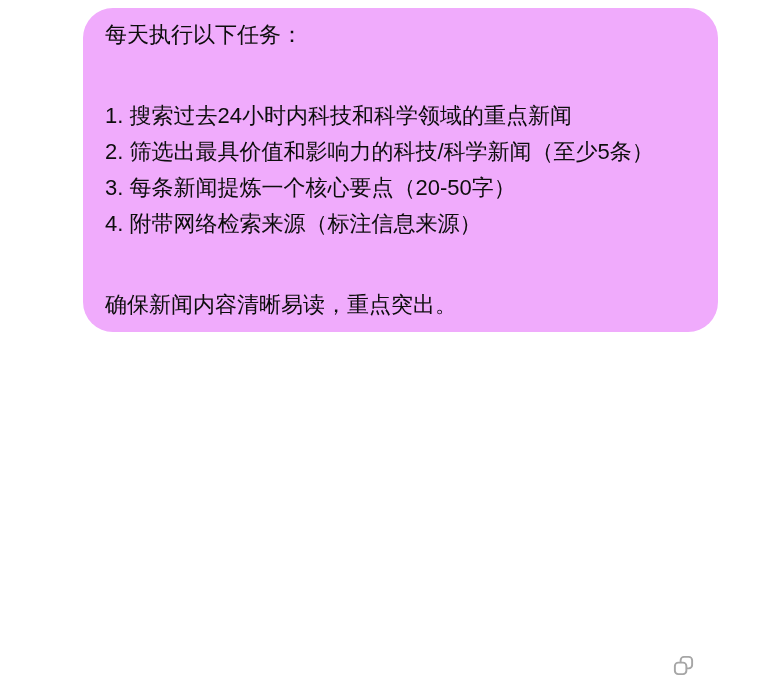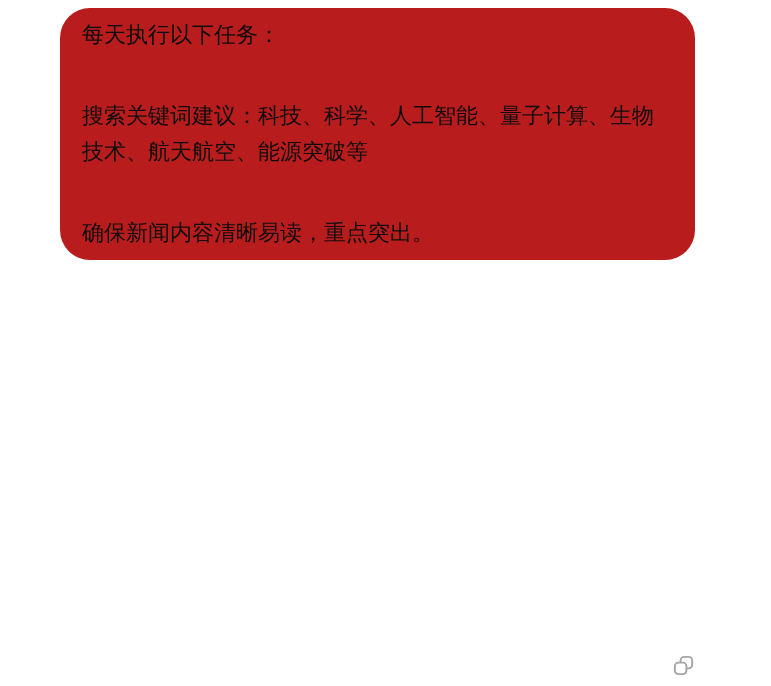--- a/index.html
+++ b/index.html
@@ -12,25 +12,25 @@
     font-family: "Liberation Sans", "DejaVu Sans", sans-serif;
   }
   .chat-canvas {
     position: relative;
     width: 771px;
     height: 686px;
     background: #ffffff;
   }
   .user-bubble {
     position: absolute;
-    left: 60px;
+    left: 83px;
     top: 8px;
     width: 635px;
     box-sizing: border-box;
-    background: #b91c1c;
+    background: #f0abfc;
     border-radius: 30px;
     padding: 9px 25px 9px 22px;
     color: #0d0d0d;
   }
   .user-bubble p.msg-para {
     margin: 0 0 45px 0;
     font-size: 22px;
     line-height: 36px;
     white-space: pre-wrap;
     word-break: break-word;
@@ -65,22 +65,24 @@
     display: block;
   }
 </style>
 </head>
 <body>
 
 <div class="chat-canvas">
 
   <div class="user-bubble">
     <p class="msg-para">每天执行以下任务：</p>
-    <p class="msg-para">搜索关键词建议：科技、科学、人工智能、量子计算、生物
-技术、航天航空、能源突破等</p>
+    <p class="msg-para">1. 搜索过去24小时内科技和科学领域的重点新闻
+2. 筛选出最具价值和影响力的科技/科学新闻（至少5条）
+3. 每条新闻提炼一个核心要点（20-50字）
+4. 附带网络检索来源（标注信息来源）</p>
     <p class="msg-para">确保新闻内容清晰易读，重点突出。</p>
   </div>
 
   <div class="message-actions">
     <button class="copy-btn" aria-label="copy">
       <span>
         <svg width="23" height="23" viewBox="0 0 24 24" fill="none" stroke="#a6a6a6" stroke-width="2" stroke-linecap="round" stroke-linejoin="round">
           <rect x="9" y="3" width="12" height="12" rx="3.5"></rect>
           <rect x="3" y="9" width="12" height="12" rx="3.5" fill="#ffffff"></rect>
         </svg>

